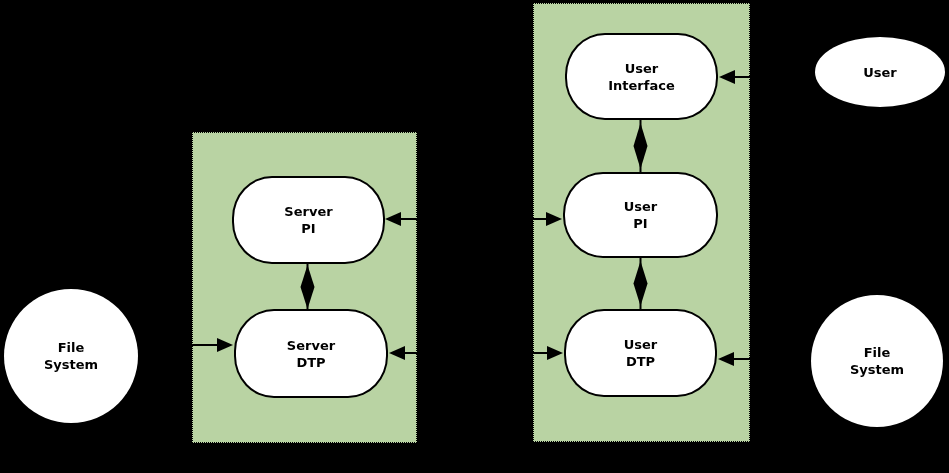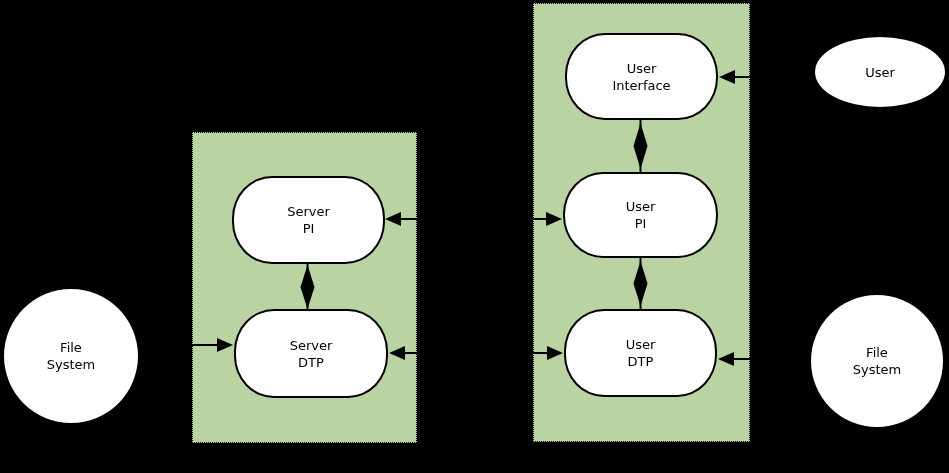--- a/index.html
+++ b/index.html
@@ -62,21 +62,21 @@
     font-size: 13px;
     line-height: 17px;
     color: #000000;
     text-align: center;
     border-radius: 50%;
   }
   .ellipse-user    { left: 815px; top: 37px;  width: 130px; height: 70px; }
   .circle-fs-left  { left: 4px;   top: 289px; width: 134px; height: 134px; }
   .circle-fs-right { left: 811px; top: 295px; width: 132px; height: 132px; }
 
-  .lbl { display: block; }
+  .lbl { display: block; font-weight: bold; }
 </style>
 </head>
 <body>
 
 <div class="canvas">
 
   <div class="group group-server"></div>
   <div class="group group-user"></div>
 
   <svg class="connectors" width="949" height="473" viewBox="0 0 949 473" fill="#000000" stroke="none">

